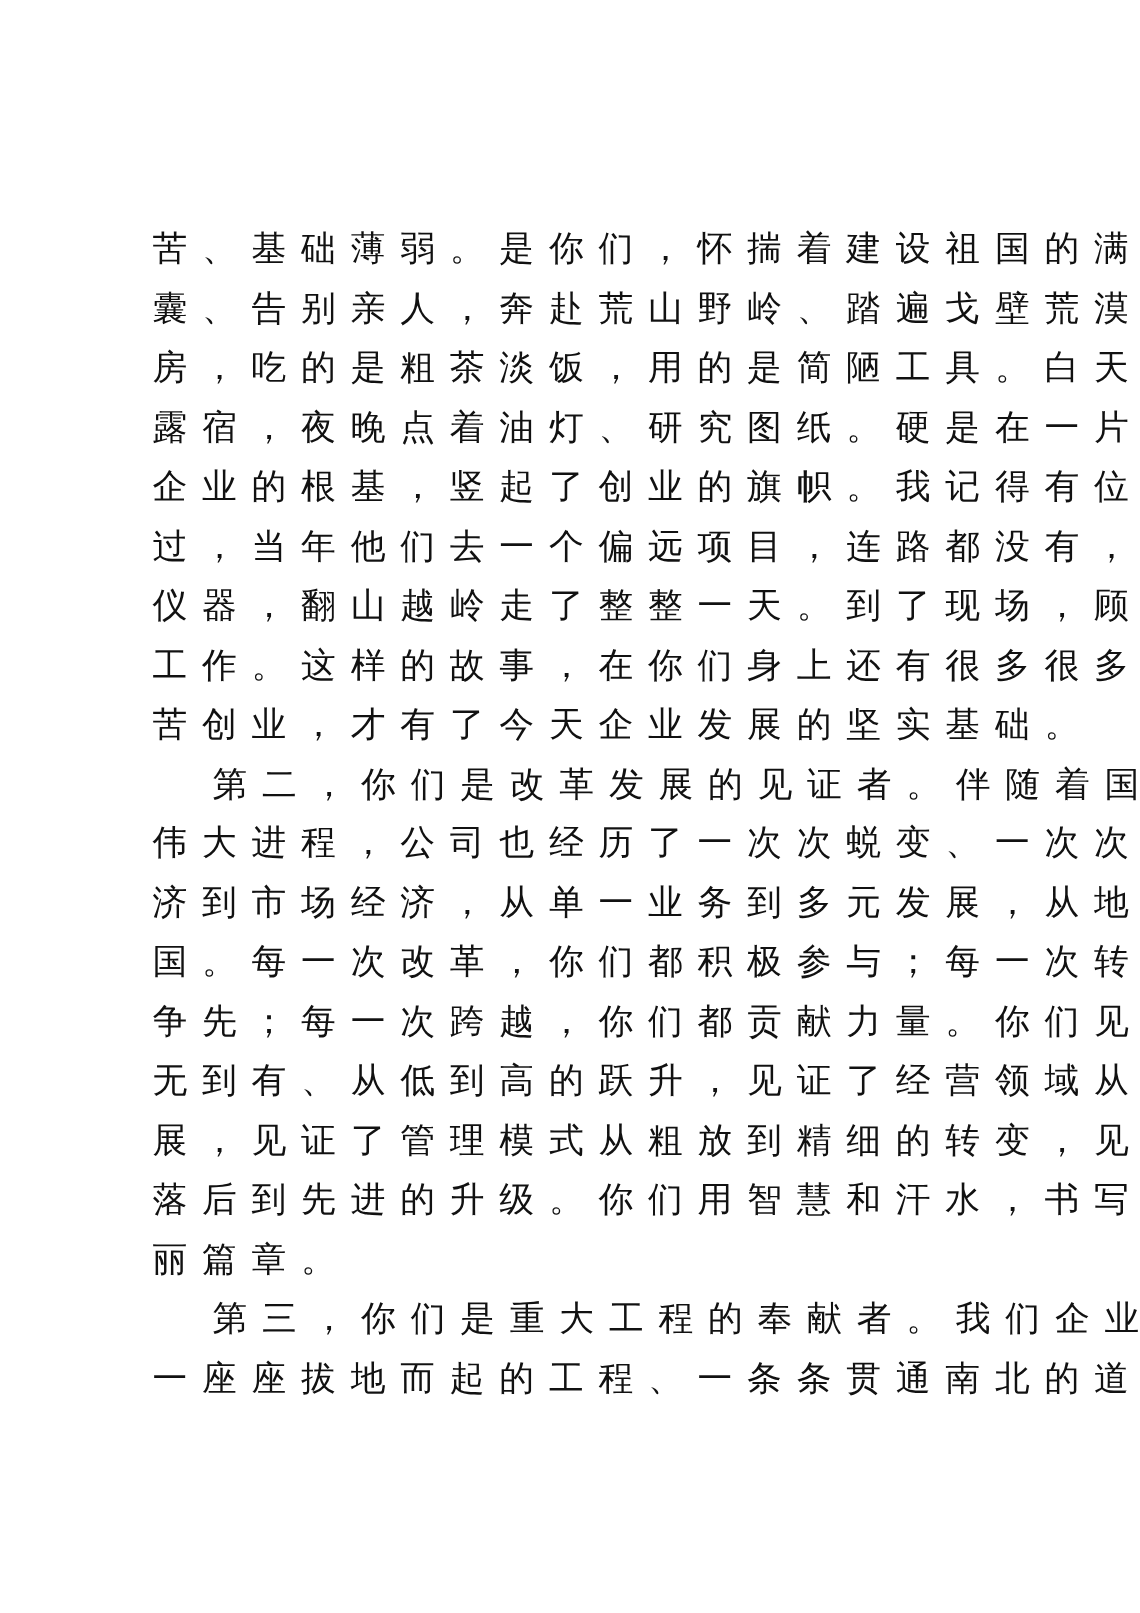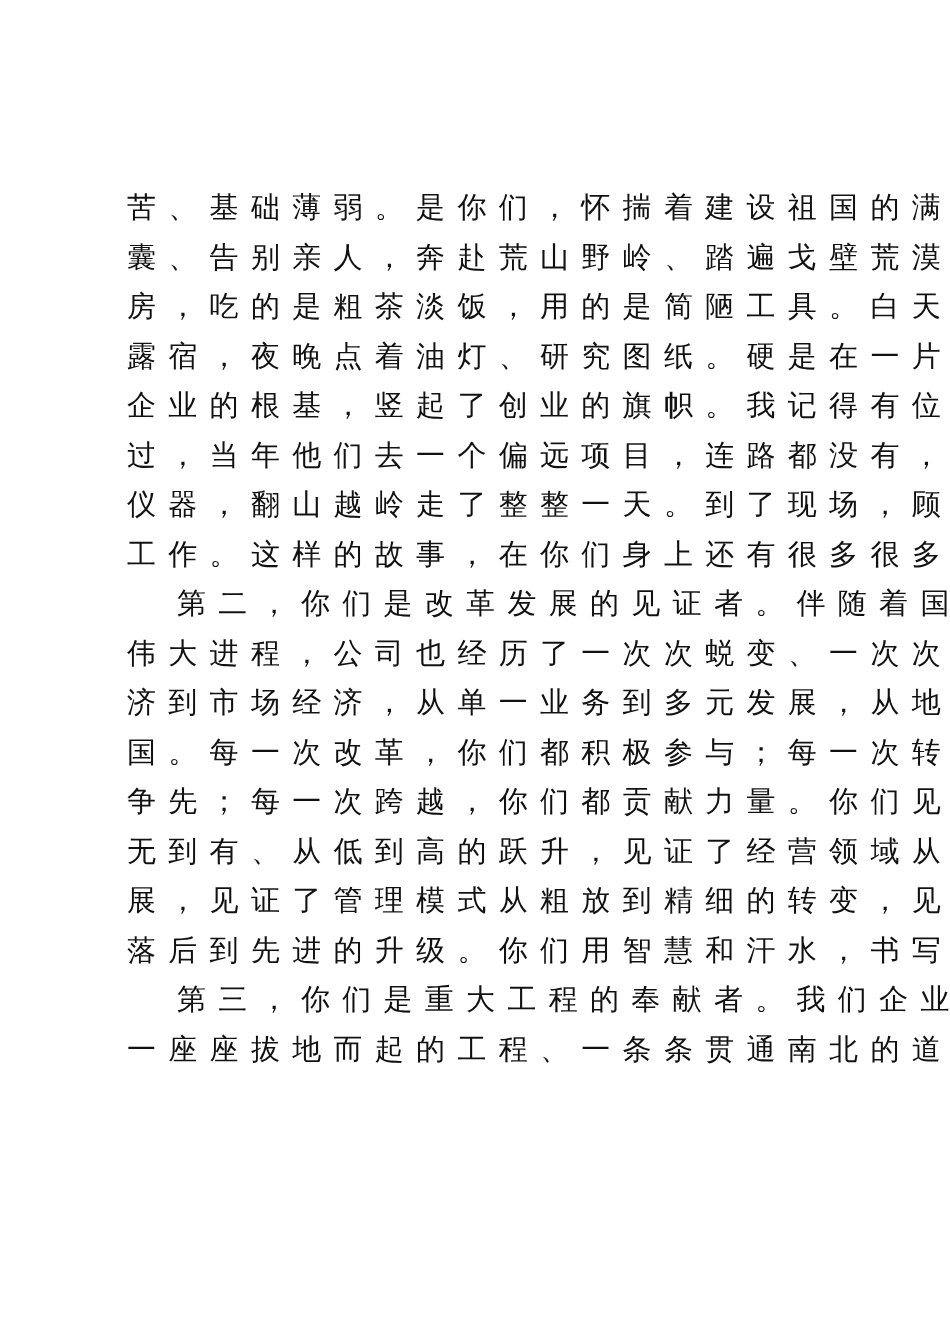--- a/index.html
+++ b/index.html
@@ -39,28 +39,30 @@
 <div class="page">
   <div>
     <span class="line">苦、基础薄弱。是你们，怀揣着建设祖国的满腔热忱，背起行</span>
     <span class="line">囊、告别亲人，奔赴荒山野岭、踏遍戈壁荒漠。住的是帐篷板</span>
     <span class="line">房，吃的是粗茶淡饭，用的是简陋工具。白天头顶烈日、风餐</span>
     <span class="line">露宿，夜晚点着油灯、研究图纸。硬是在一片荒芜中，打下了</span>
     <span class="line">企业的根基，竖起了创业的旗帜。我记得有位老同志跟我说</span>
     <span class="line">过，当年他们去一个偏远项目，连路都没有，背着几十斤重的</span>
     <span class="line">仪器，翻山越岭走了整整一天。到了现场，顾不上休息就投入</span>
     <span class="line">工作。这样的故事，在你们身上还有很多很多。正是你们的艰</span>
+    <span class="line">苦创业，才有了今天企业发展的坚实基础。</span>
   </div>
   <div>
     <span class="line indent">第二，你们是改革发展的见证者。伴随着国家改革开放的</span>
     <span class="line">伟大进程，公司也经历了一次次蜕变、一次次跨越。从计划经</span>
     <span class="line">济到市场经济，从单一业务到多元发展，从地方企业到走向全</span>
     <span class="line">国。每一次改革，你们都积极参与；每一次转型，你们都奋勇</span>
     <span class="line">争先；每一次跨越，你们都贡献力量。你们见证了公司资质从</span>
     <span class="line">无到有、从低到高的跃升，见证了经营领域从单一到多元的拓</span>
     <span class="line">展，见证了管理模式从粗放到精细的转变，见证了技术装备从</span>
     <span class="line">落后到先进的升级。你们用智慧和汗水，书写了企业发展的壮</span>
+    <span class="line">丽篇章。</span>
   </div>
   <div>
     <span class="line indent">第三，你们是重大工程的奉献者。我们企业的荣光，就是</span>
     <span class="line">一座座拔地而起的工程、一条条贯通南北的道路、一座座飞架</span>
   </div>
 </div>
 
 </body></html>

